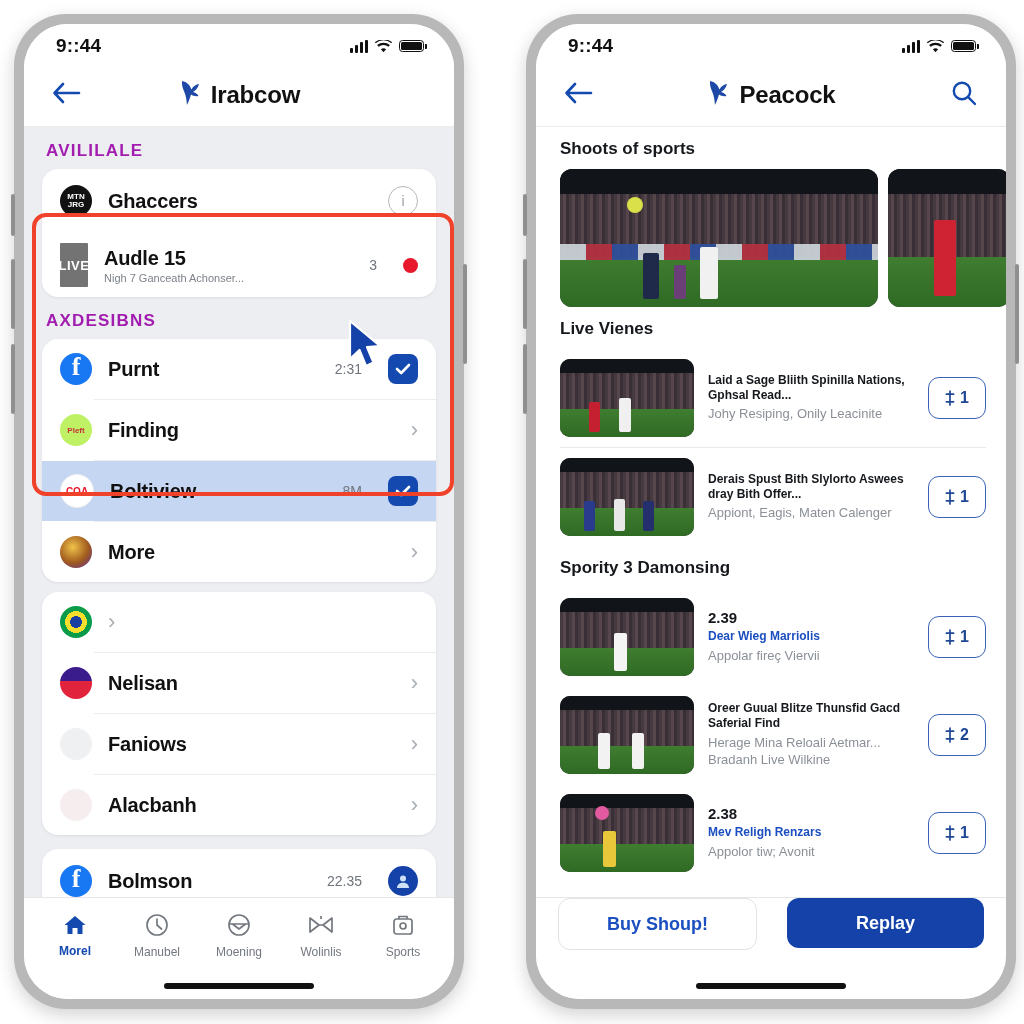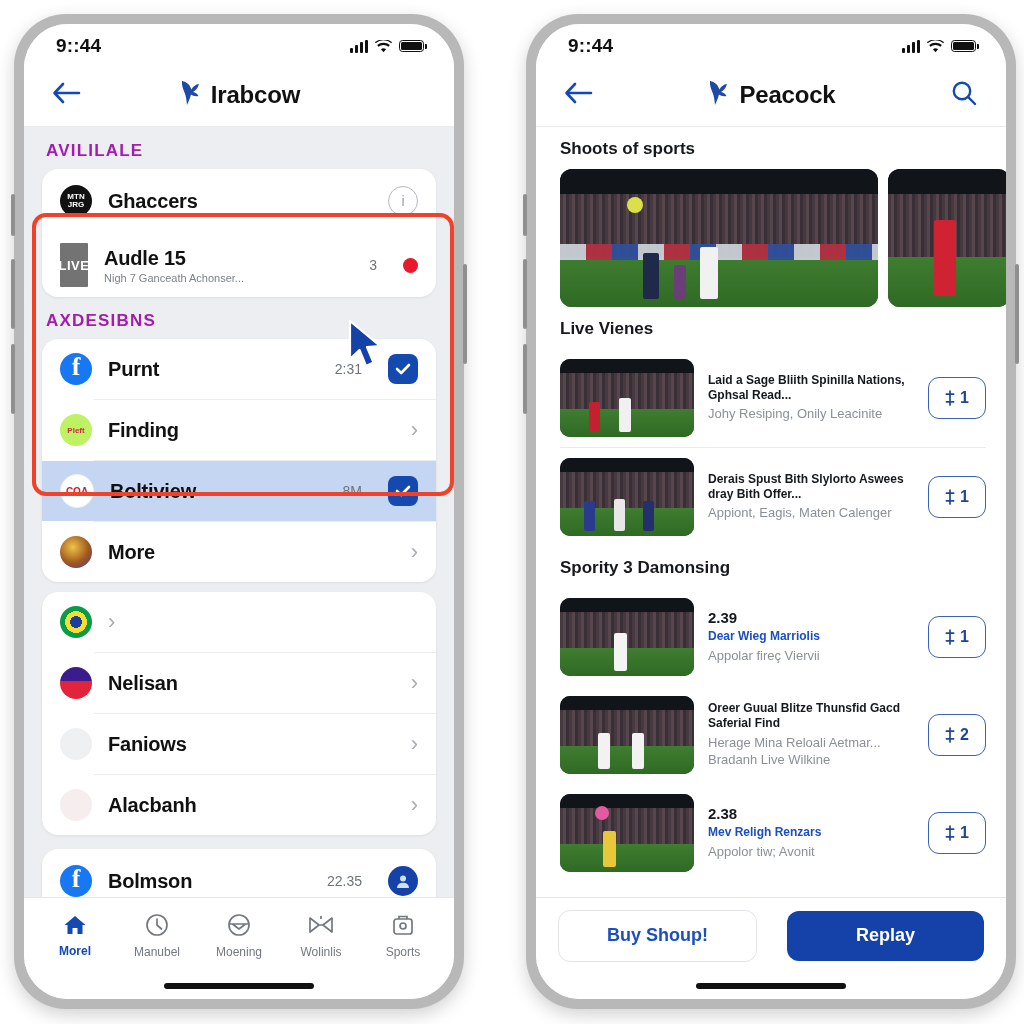--- a/index.html
+++ b/index.html
@@ -163,21 +163,21 @@
   .lrow .dsc{font-size:13px;color:#8b9097;line-height:1.3;margin-top:4px;}
   .pill{
     flex:0 0 auto;min-width:56px;height:40px;border:1.6px solid #3a63b8;border-radius:11px;
     display:flex;align-items:center;justify-content:center;gap:5px;
     color:#1f4795;font-size:16px;font-weight:bold;cursor:pointer;background:#fff;
   }
   .hsep{height:1px;background:#e9eaec;margin:0 20px 0 24px;}
 
   .actionbar{
     flex:0 0 76px;background:#fff;border-top:1px solid #e7e7ea;
-    display:flex;align-items:center;gap:30px;padding:0 22px;box-sizing:border-box;
+    display:flex;gap:30px;padding:0 22px;box-sizing:border-box;
   }
   .btn{
     flex:1 1 0;height:50px;border-radius:12px;
     display:flex;align-items:center;justify-content:center;
     font-size:18px;font-weight:bold;cursor:pointer;
   }
   .btn.ghost{background:#fff;border:1px solid #e2e3e6;color:#1b4fc0;}
   .btn.primary{background:#1442a8;color:#fff;}
 </style>
 </head>

